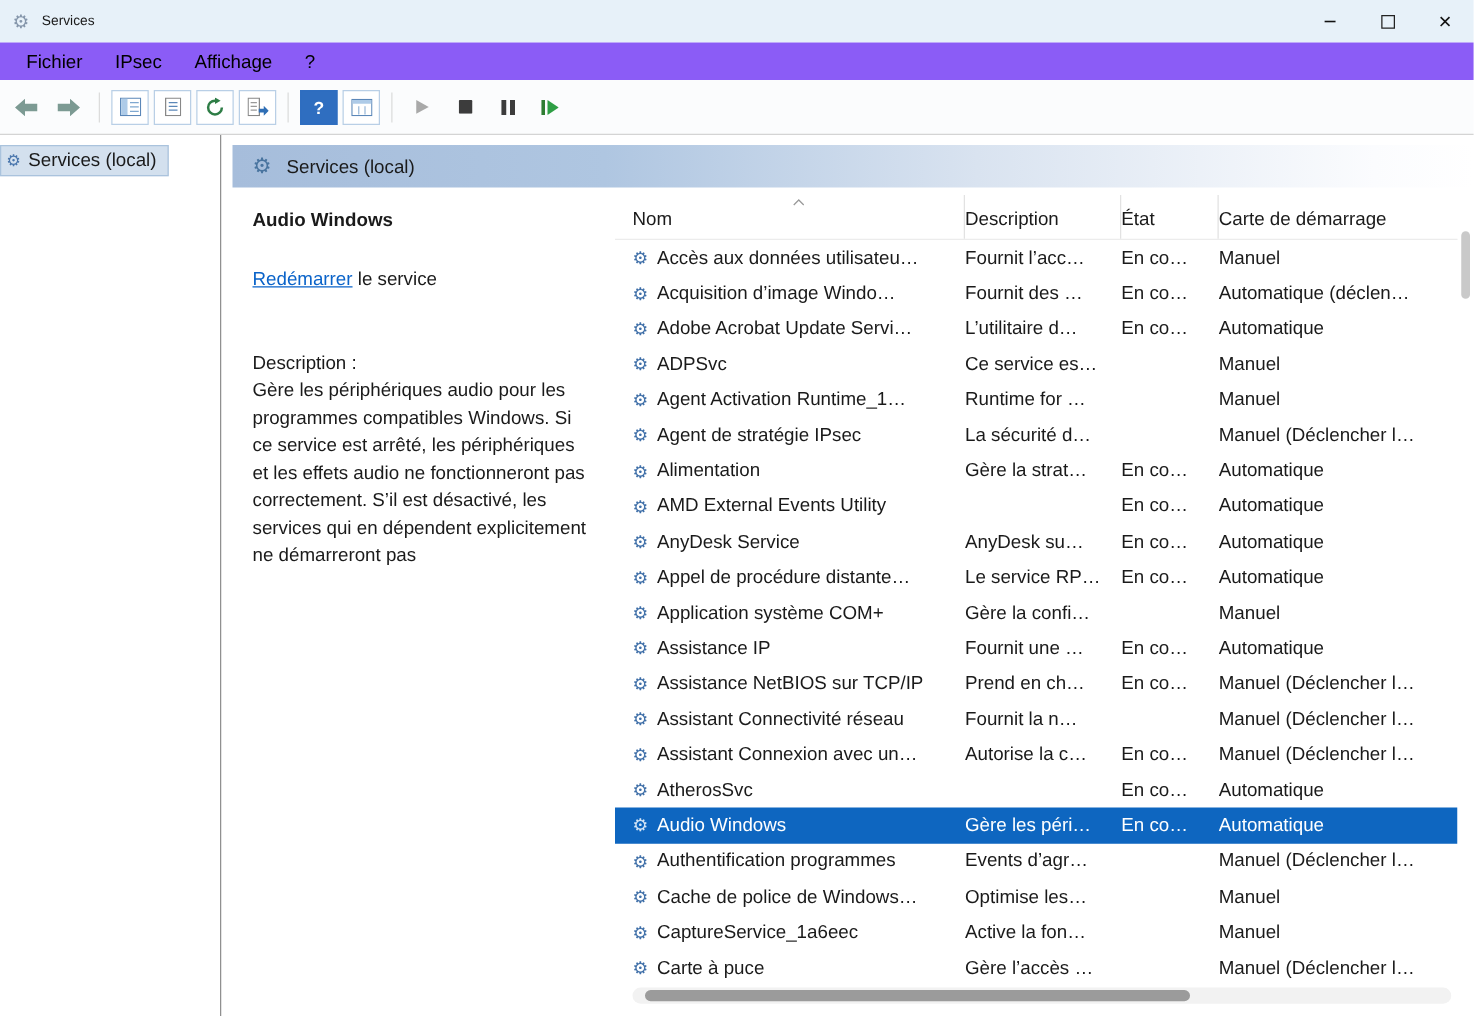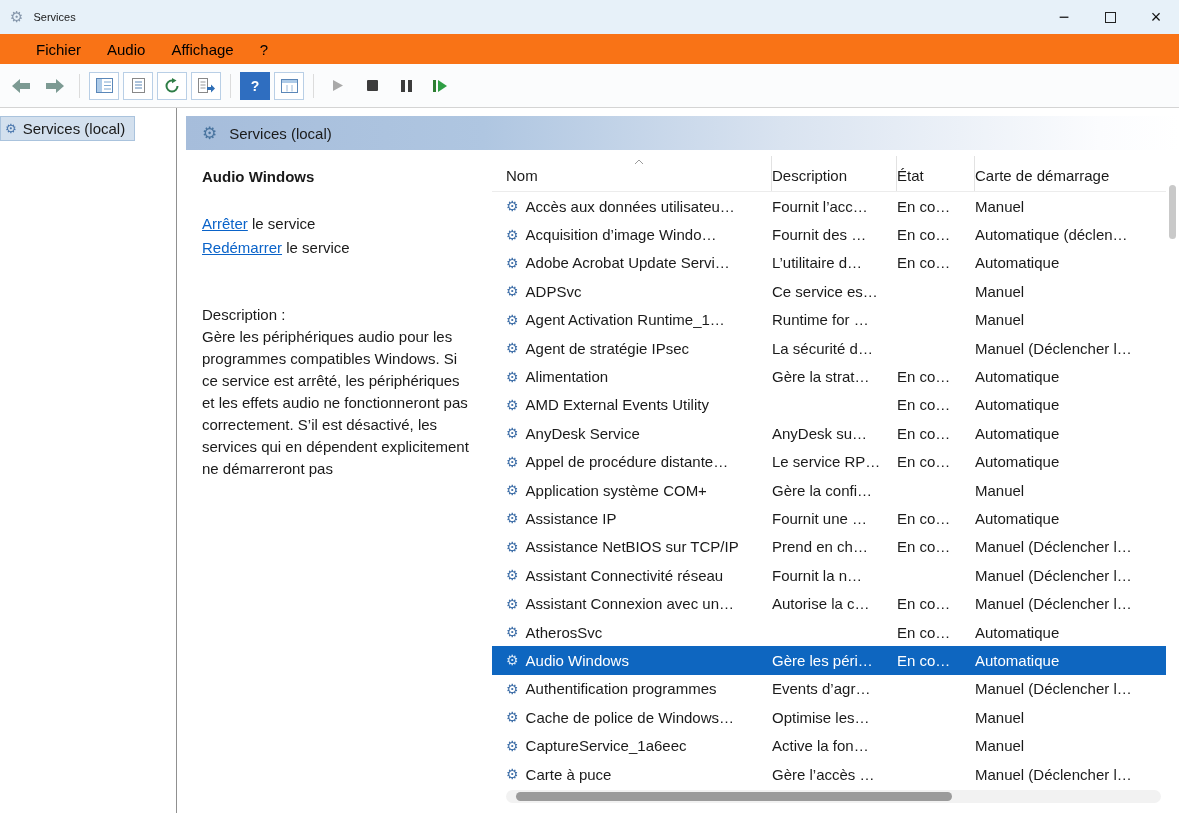--- a/index.html
+++ b/index.html
@@ -8,21 +8,21 @@
 
   
   .titlebar{height:34px;background:#e7f1f9;display:flex;align-items:center;padding-left:10px;}
   .app-gear{color:#8596ab;font-size:15px;margin-right:10px;}
   .title{font-size:11px;}
   .caption-buttons{margin-left:auto;display:flex;height:100%;}
   .cap{width:46px;display:flex;align-items:center;justify-content:center;font-size:18px;background:transparent;border:none;color:#111;}
   .maxbox{display:inline-block;width:11px;height:11px;border:1.2px solid #222;}
 
   
-  .menubar{height:30px;background:#f97316;display:flex;align-items:center;padding-left:23px;}
+  .menubar{height:30px;background:#8b5cf6;display:flex;align-items:center;padding-left:8px;}
   .menu-item{padding:4px 13px;font-size:15px;background:transparent;border:none;}
 
   
   .toolbar{height:44px;background:#fbfcfd;border-bottom:1px solid #d4d4d4;display:flex;align-items:center;padding-left:6px;gap:4px;}
   .tbtn{background:transparent;border:1px solid transparent;width:30px;height:28px;display:flex;align-items:center;justify-content:center;padding:0;}
   .tbtn.framed{border:1px solid #b9cfe6;background:#fff;}
   .tbtn.help{background:#2f6ec0;border-color:#2f6ec0;color:#fff;font-weight:bold;font-size:14px;}
   .tsep{width:1px;height:24px;background:#dcdcdc;margin:0 5px;}
 
   
@@ -75,21 +75,21 @@
         <span class="maxbox"></span>
       </button>
     <button class="cap">
         <span>×</span>
       </button>
   </div>
 </div>
 
 <div class="menubar">
   <button class="menu-item">Fichier</button>
-  <button class="menu-item">Audio</button>
+  <button class="menu-item">IPsec</button>
   <button class="menu-item">Affichage</button>
   <button class="menu-item">?</button>
 </div>
 
 <div class="toolbar">
   <button class="tbtn">
     <svg width="18" height="14" viewBox="0 0 18 14">
         <path d="M8 0 L8 4 L18 4 L18 10 L8 10 L8 14 L0 7 Z" fill="#7c9a93"></path>
       </svg>
   </button>
@@ -181,23 +181,20 @@
     <div class="band">
       <span class="band-gear">⚙</span>
       <span>Services (local)</span>
     </div>
 
     <div class="mainbody">
 
       <div class="infopane">
         <div class="svc-title">Audio Windows</div>
         <div class="linkline">
-          <button class="svclink">Arrêter</button><span> le service</span>
-        </div>
-        <div class="linkline">
           <button class="svclink">Redémarrer</button><span> le service</span>
         </div>
         <div class="desc-block">
           <div>Description :</div>
           <div>Gère les périphériques audio pour les programmes compatibles Windows. Si ce service est arrêté, les périphériques et les effets audio ne fonctionneront pas correctement. S’il est désactivé, les services qui en dépendent explicitement ne démarreront pas</div>
         </div>
       </div>
 
       <div class="tablewrap">
         <div class="thead">

